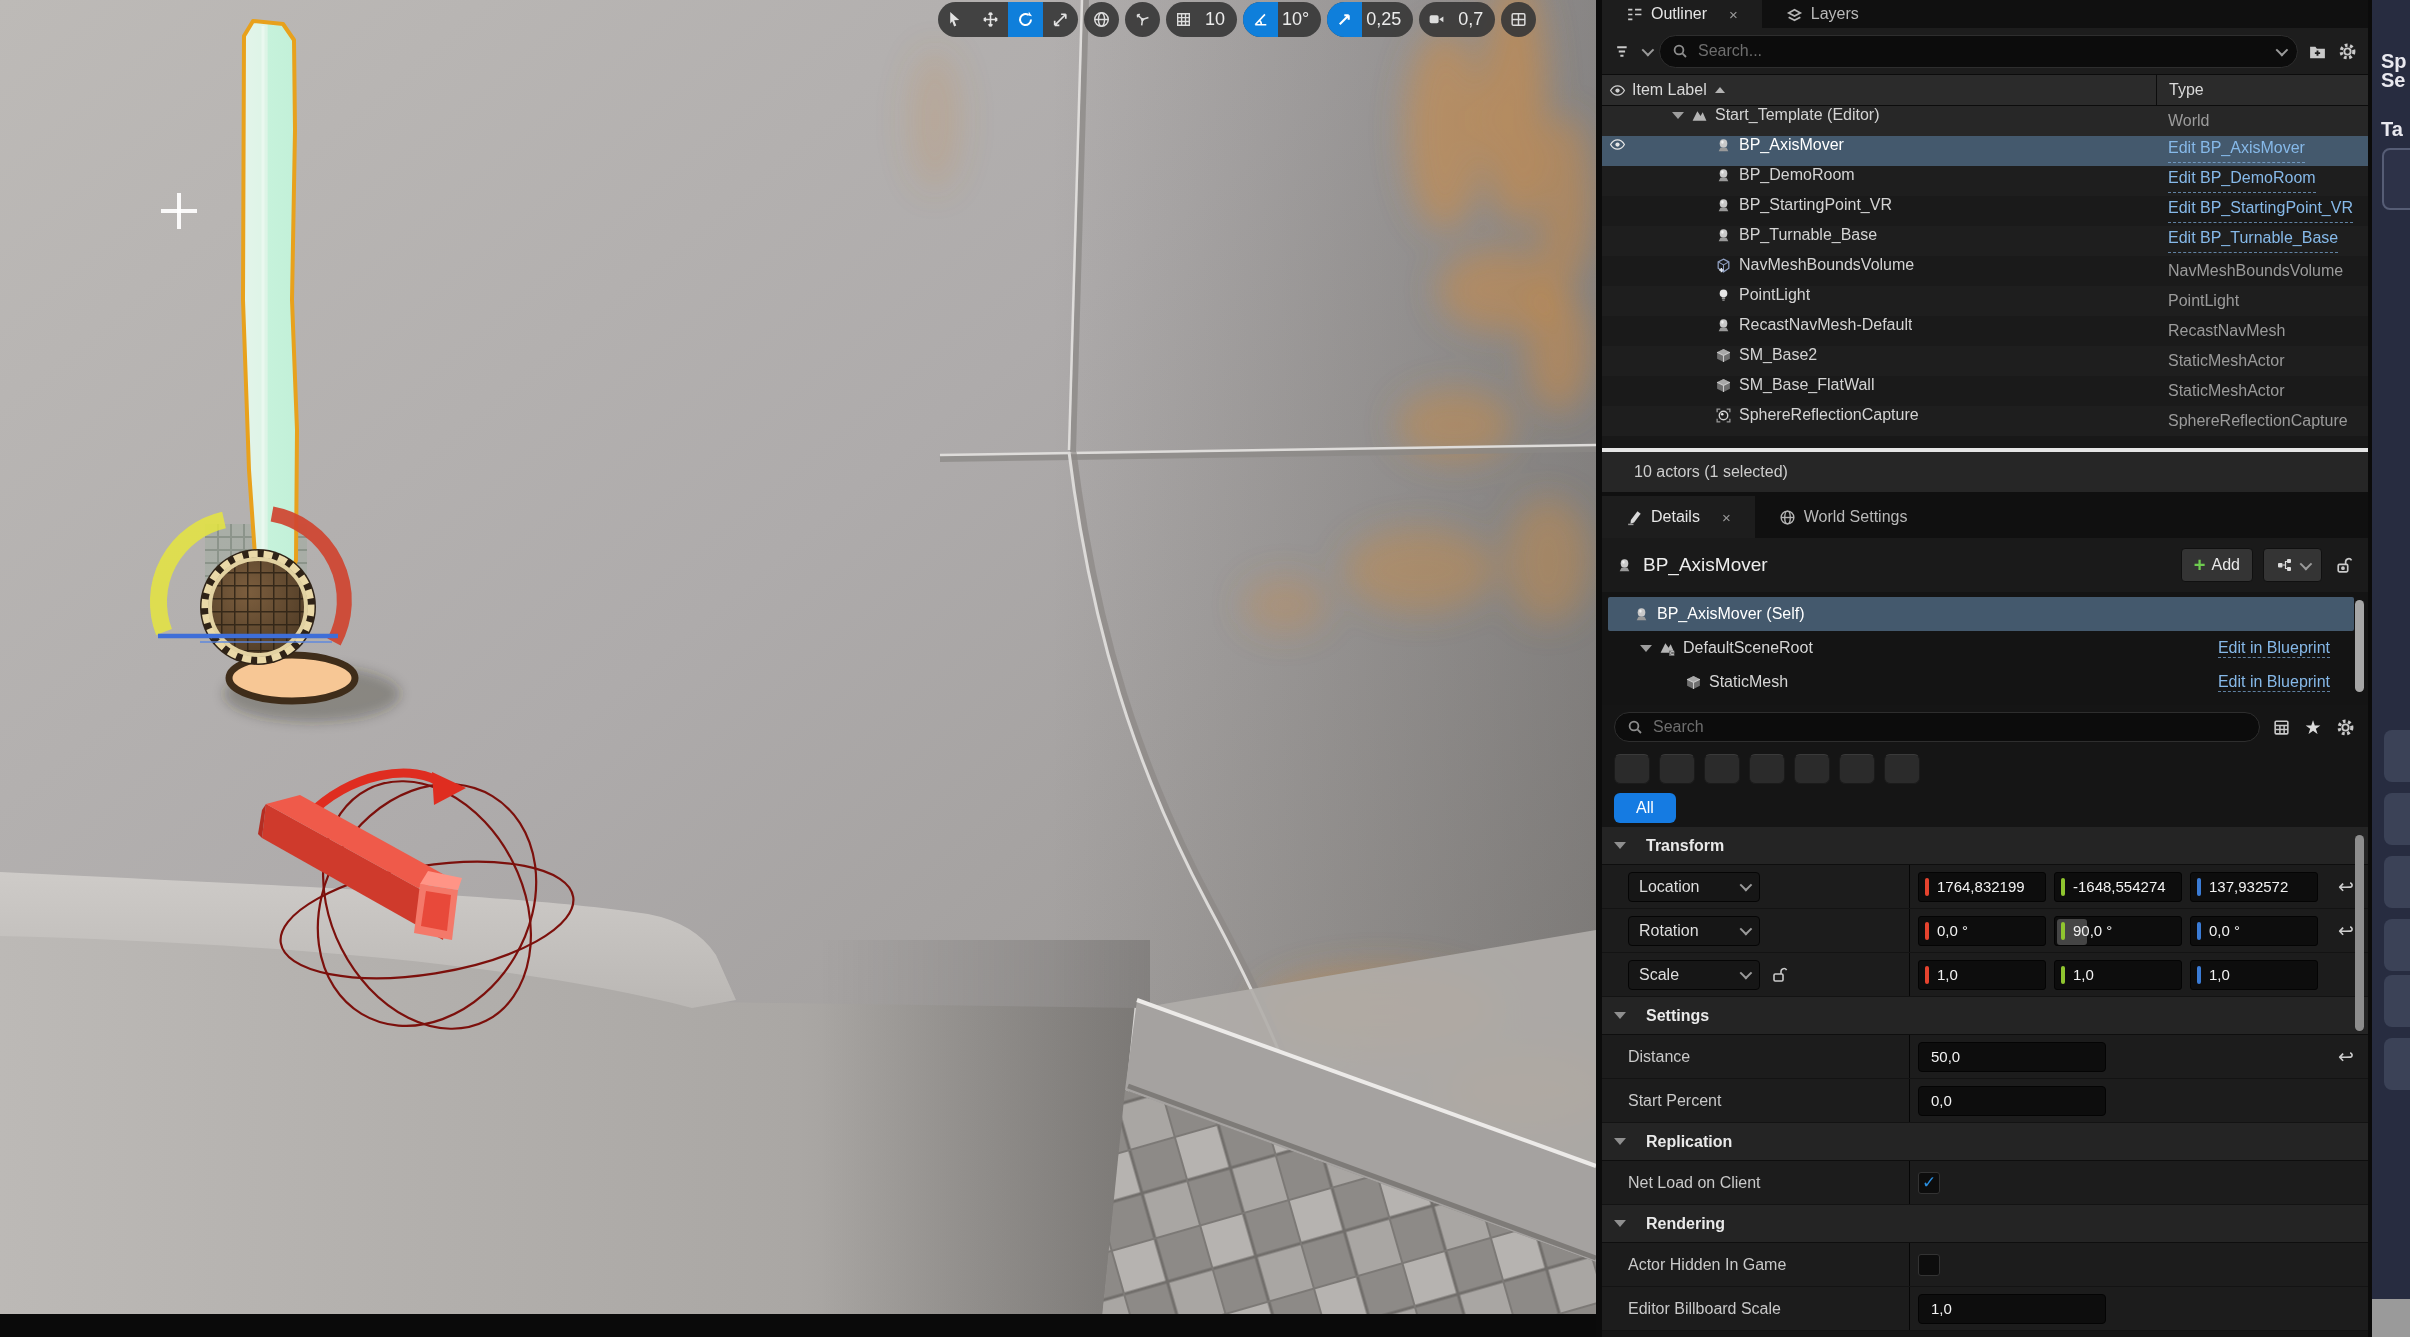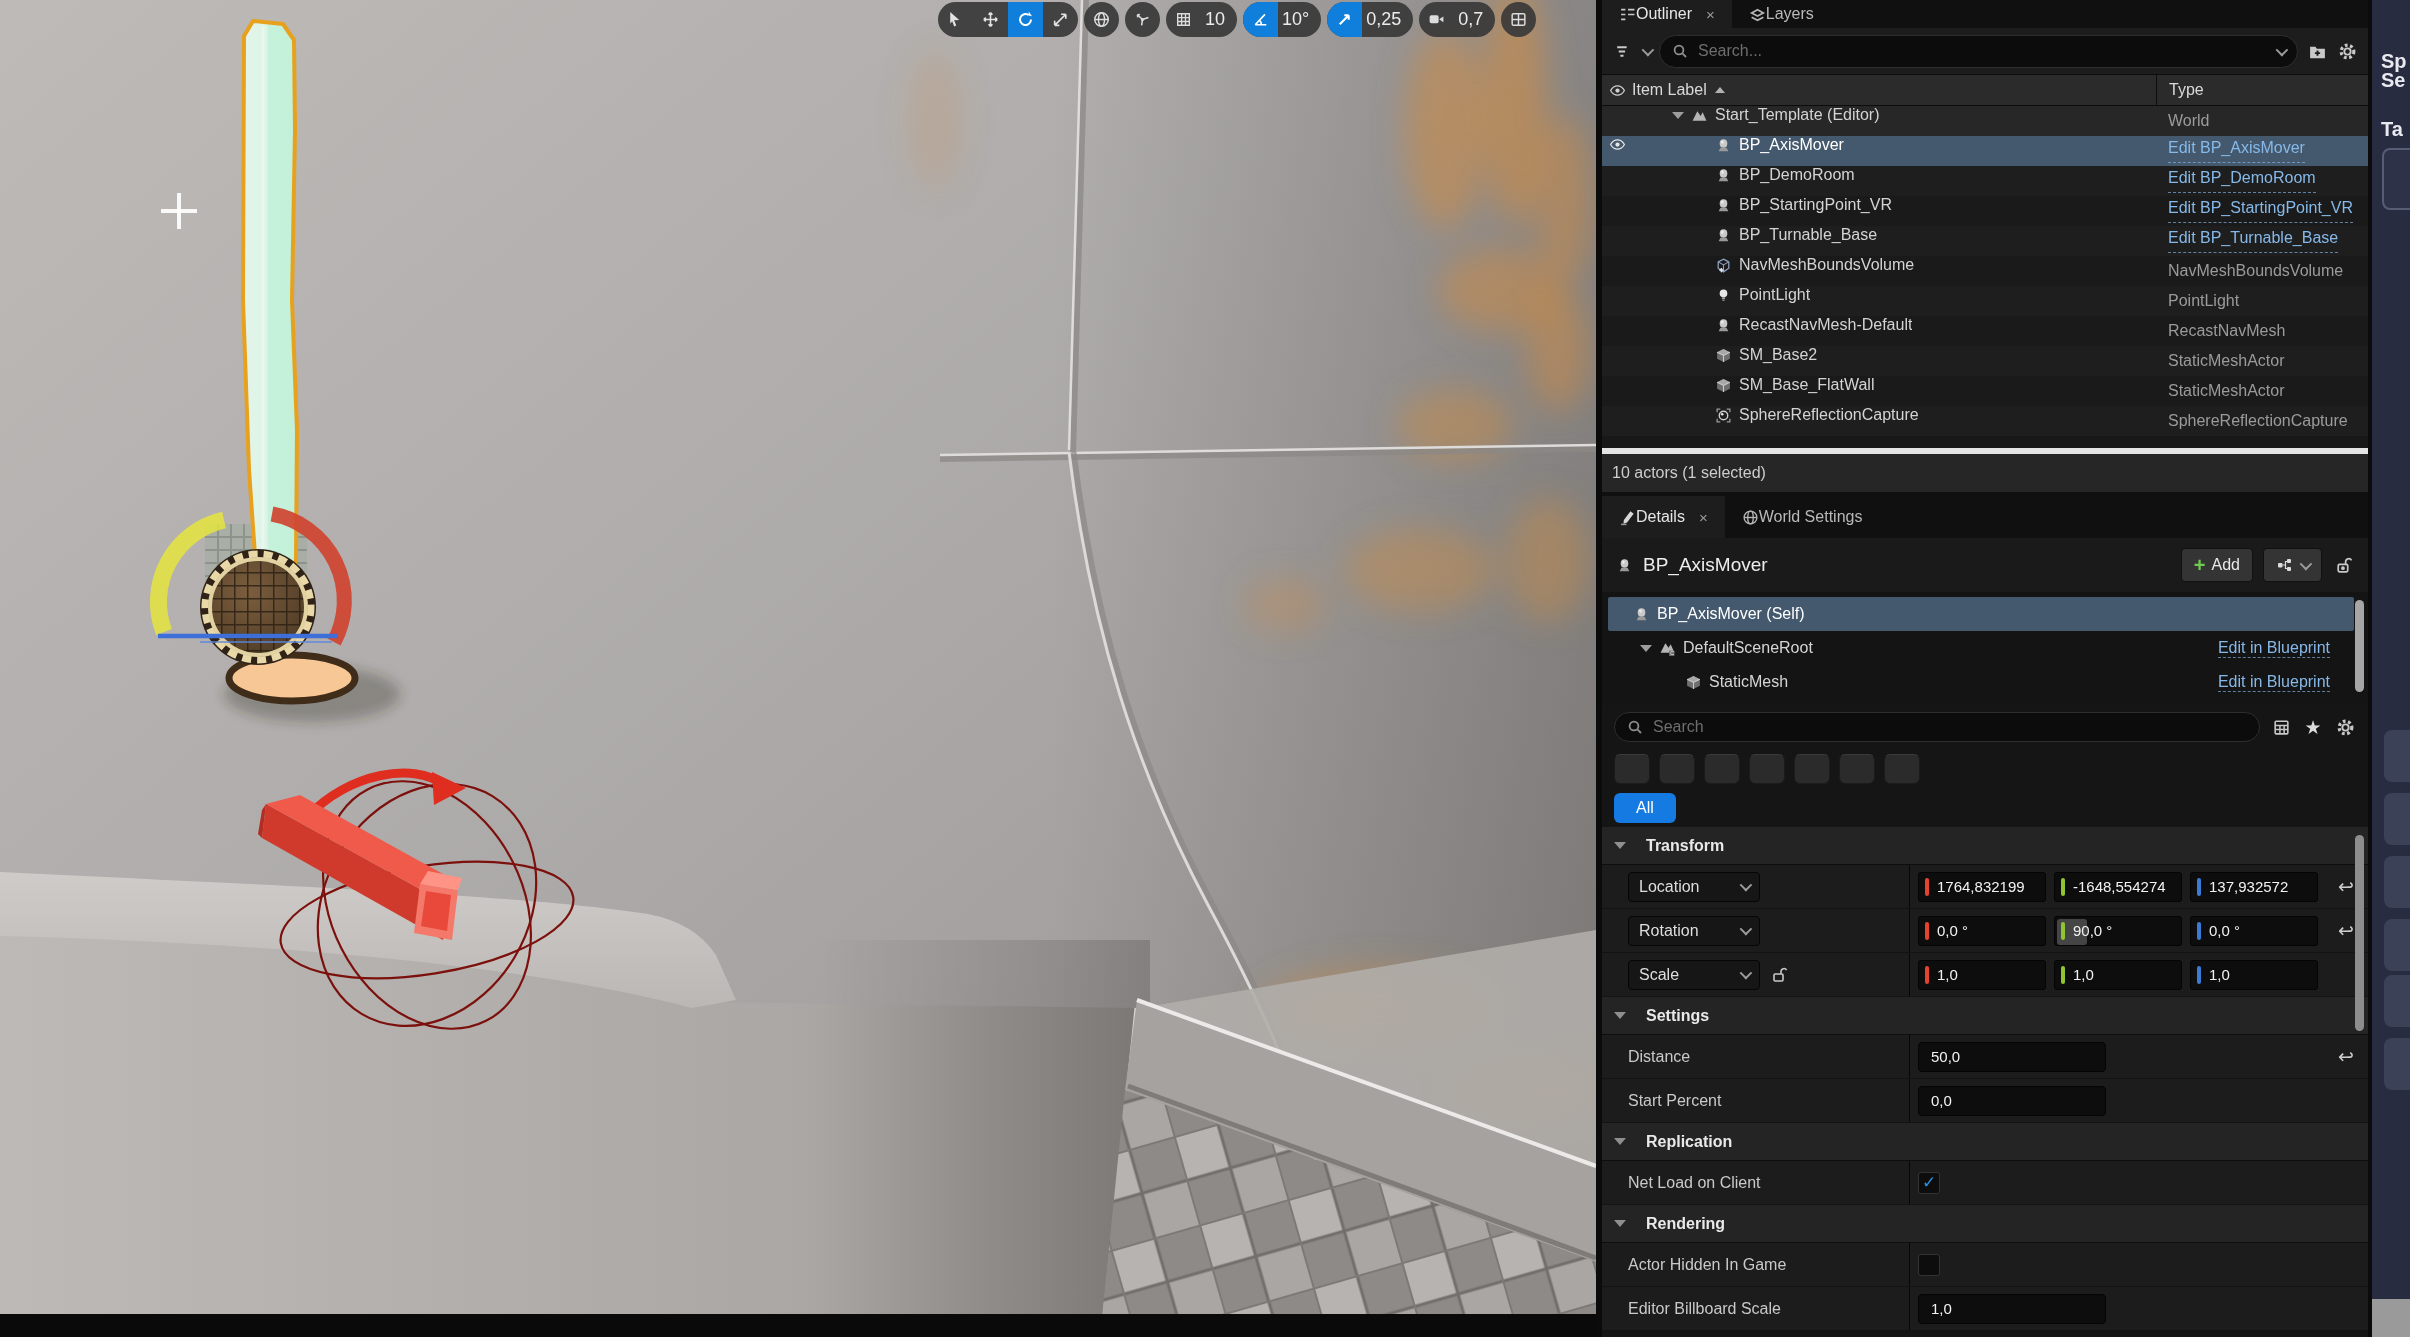--- a/index.html
+++ b/index.html
@@ -13,21 +13,21 @@
   .tb-group{display:flex;background:rgba(56,56,56,.92);border-radius:18px;overflow:hidden;}
   .tb-btn{width:35px;height:35px;display:flex;align-items:center;justify-content:center;background:rgba(56,56,56,.0);cursor:pointer;}
   .tb-single{background:rgba(56,56,56,.92);border-radius:50%;}
   .tb-btn.active{background:#0f7fdb;}
   .tb-btn svg{width:19px;height:19px;}
   .tb-pill{display:flex;align-items:center;background:rgba(56,56,56,.92);border-radius:18px;overflow:hidden;}
   .tb-pill .tb-label{padding:0 12px 0 4px;color:#ececec;font-size:18px;}
   
   #panels{position:absolute;left:1602px;top:0;width:766px;height:1337px;display:flex;flex-direction:column;background:#161616;}
   .tabbar{display:flex;background:#101010;flex:none;}
-  .tab{display:flex;align-items:center;padding:0 17px;color:#b9b9b9;text-align:center;}
+  .tab{display:flex;align-items:center;gap:8px;padding:0 24px;color:#b9b9b9;text-align:center;}
   .tab.active{background:#1d1d1d;color:#e6e6e6;}
   .tab .ticon{width:17px;height:17px;flex:none;}
   .tab .tclose{color:#9a9a9a;font-size:15px;margin-left:14px;}
   
   #outliner{display:flex;flex-direction:column;flex:none;background:#181818;}
   #outliner .tabbar{height:28px;}
   #o-toolbar{height:46px;display:flex;align-items:center;gap:8px;padding:0 10px;background:#1d1d1d;}
   .searchpill{flex:1;display:flex;align-items:center;gap:8px;height:33px;background:#0c0c0c;border:1px solid #2e2e2e;border-radius:17px;padding:0 12px;}
   .searchpill input{flex:1;background:transparent;border:0;outline:none;color:#dcdcdc;font-size:16px;font-family:inherit;}
   .searchpill input::placeholder{color:#6e6e6e;}
@@ -48,21 +48,21 @@
   .o-main{flex:1;display:flex;align-items:center;gap:7px;overflow:hidden;padding-left:calc(8px + var(--ind,0)*24px);}
   .arrow{width:0;height:0;border-left:6px solid transparent;border-right:6px solid transparent;border-top:7px solid #9d9d9d;flex:none;visibility:hidden;}
   .expand .arrow{visibility:visible;}
   .o-icon{width:17px;height:17px;flex:none;}
   .o-icon svg{width:17px;height:17px;}
   .o-label{white-space:nowrap;overflow:hidden;color:#d4d4d4;}
   .o-row.selected .o-label{color:#fff;}
   .o-row .typecol{border-left:none;color:#9b9b9b;white-space:nowrap;overflow:hidden;}
   .o-row.link .typetext{color:#86b9e9;border-bottom:1px dashed rgba(134,185,233,.65);padding-bottom:5px;}
   .typetext{white-space:nowrap;}
-  #o-status{height:44px;display:flex;align-items:center;padding-left:10px;background:#262626;border-top:6px solid #e5e5e5;color:#cdcdcd;}
+  #o-status{height:44px;display:flex;align-items:center;padding-left:32px;background:#262626;border-top:4px solid #e5e5e5;color:#cdcdcd;}
   
   #details{flex:1;display:flex;flex-direction:column;background:#151515;overflow:hidden;}
   #details .tabbar{height:46px;align-items:flex-end;padding-top:4px;}
   #details .tab{height:42px;}
   #d-header{height:54px;display:flex;align-items:center;gap:10px;padding:0 14px;background:#1a1a1a;}
   #d-title{font-size:19px;color:#ededed;}
   #d-header .spacer{flex:1;}
   .d-btn{height:34px;display:flex;align-items:center;gap:6px;background:#343434;border:1px solid #101010;border-radius:4px;padding:0 12px;color:#e8e8e8;}
   .plus{color:#6ecb4f;font-size:20px;font-weight:bold;line-height:1;}
   #comptree{flex:none;background:#141414;padding:5px 14px 6px 6px;position:relative;}

